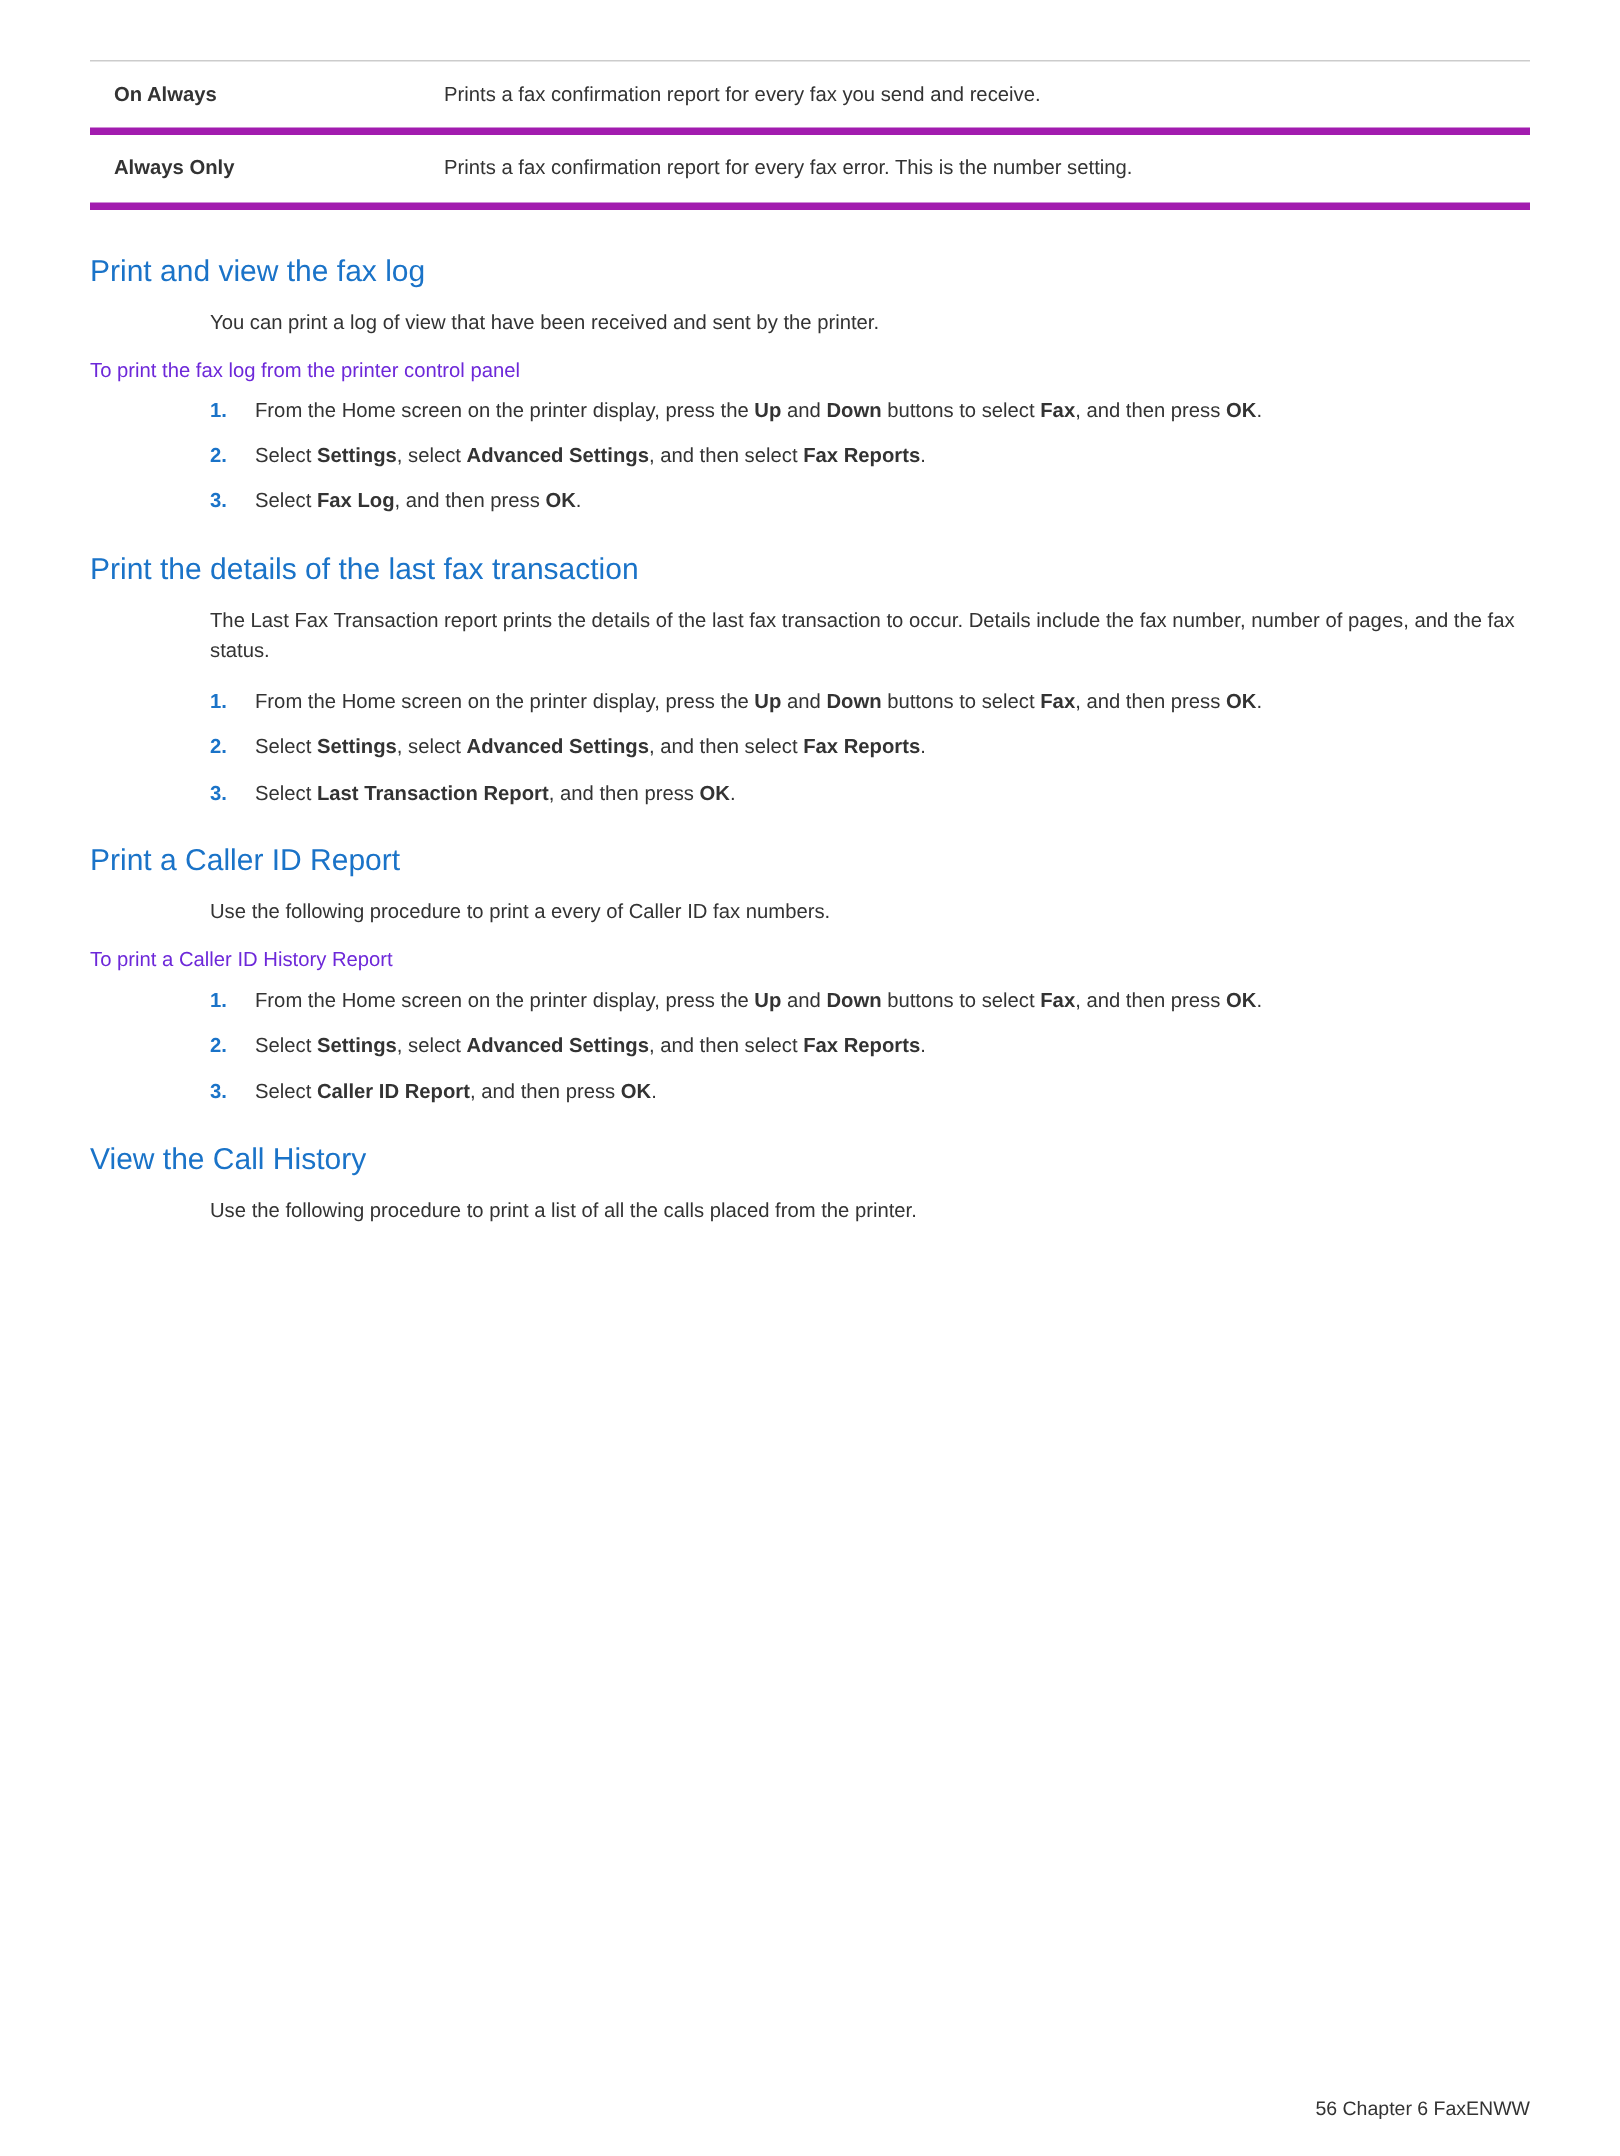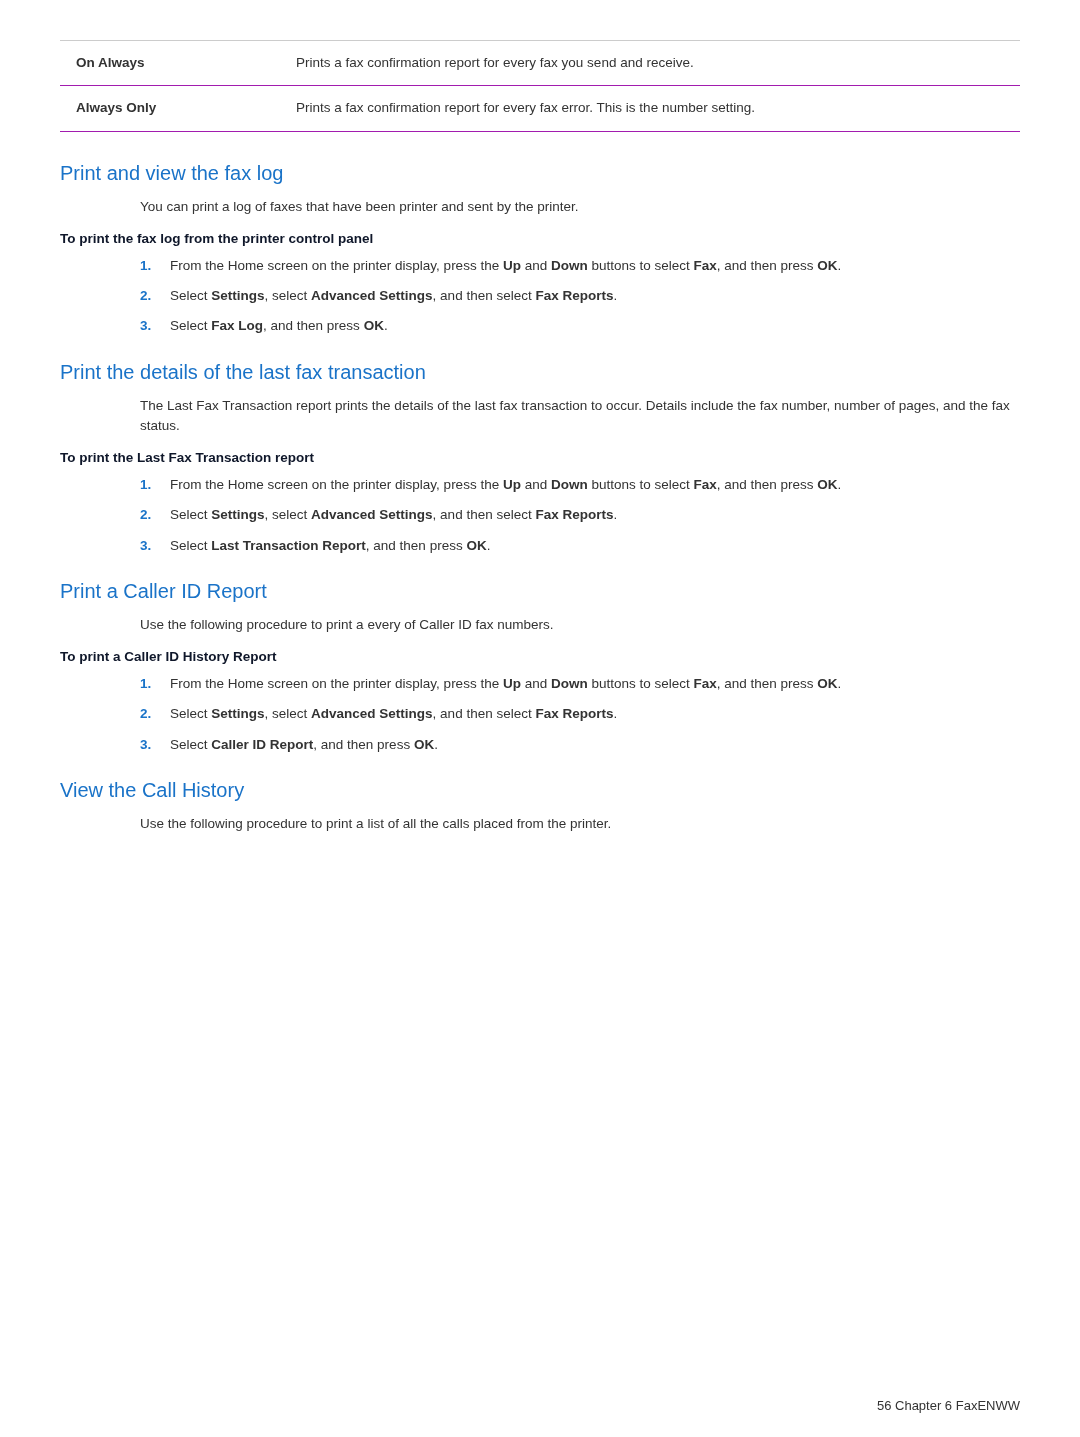--- a/index.html
+++ b/index.html
@@ -18,40 +18,40 @@
     
     .top-table {
       width: 100%;
       border-collapse: collapse;
       margin-bottom: 30px;
       border-top: 1px solid #ccc;
     }
     .top-table td {
       padding: 12px 16px;
       vertical-align: top;
-      border-bottom: 1px solid #a21caf;
+      border-bottom: 5px solid #a21caf;
       font-size: 13.5px;
       line-height: 1.5;
     }
     .top-table td:first-child {
       width: 220px;
       font-weight: bold;
     }
     
     .section-title {
       color: #1a73c8;
       font-size: 20px;
       font-weight: normal;
       margin-bottom: 12px;
       margin-top: 24px;
     }
     .subsection-title {
-      color: #0f172a;
-      font-size: 13.5px;
-      font-weight: bold;
+      color: #6d28d9;
+      font-size: 13.5px;
+      font-weight: normal;
       margin-bottom: 10px;
       margin-top: 4px;
     }
     .section-intro {
       margin-left: 80px;
       margin-bottom: 14px;
       font-size: 13.5px;
       line-height: 1.5;
       color: #333;
     }
@@ -107,21 +107,21 @@
       </tr>
       <tr>
         <td>Always Only</td>
         <td>Prints a fax confirmation report for every fax error. This is the number setting.</td>
       </tr>
     </tbody>
   </table>
 
   <div class="section-block">
     <h2 class="section-title">Print and view the fax log</h2>
-    <p class="section-intro">You can print a log of faxes that have been printer and sent by the printer.</p>
+    <p class="section-intro">You can print a log of view that have been received and sent by the printer.</p>
 
     <p class="subsection-title">To print the fax log from the printer control panel</p>
 
     <div class="steps">
       <div class="step">
 
         <span class="step-num">1.</span>
         <span class="step-text">
           From the Home screen on the printer display, press the <span class="bold">Up</span> and <span class="bold">Down</span> buttons to select <span class="bold">Fax</span>, and then press <span class="bold">OK</span>.
         </span>
@@ -138,21 +138,20 @@
           Select <span class="bold">Fax Log</span>, and then press <span class="bold">OK</span>.
         </span>
       </div>
     </div>
   </div>
 
   <div class="section-block">
     <h2 class="section-title">Print the details of the last fax transaction</h2>
     <p class="section-intro">The Last Fax Transaction report prints the details of the last fax transaction to occur. Details include the fax number, number of pages, and the fax status.</p>
 
-    <p class="subsection-title">To print the Last Fax Transaction report</p>
 
     <div class="steps">
       <div class="step">
         <span class="step-num">1.</span>
         <span class="step-text">
           From the Home screen on the printer display, press the <span class="bold">Up</span> and <span class="bold">Down</span> buttons to select <span class="bold">Fax</span>, and then press <span class="bold">OK</span>.
         </span>
       </div>
       <div class="step">
         <span class="step-num">2.</span>

